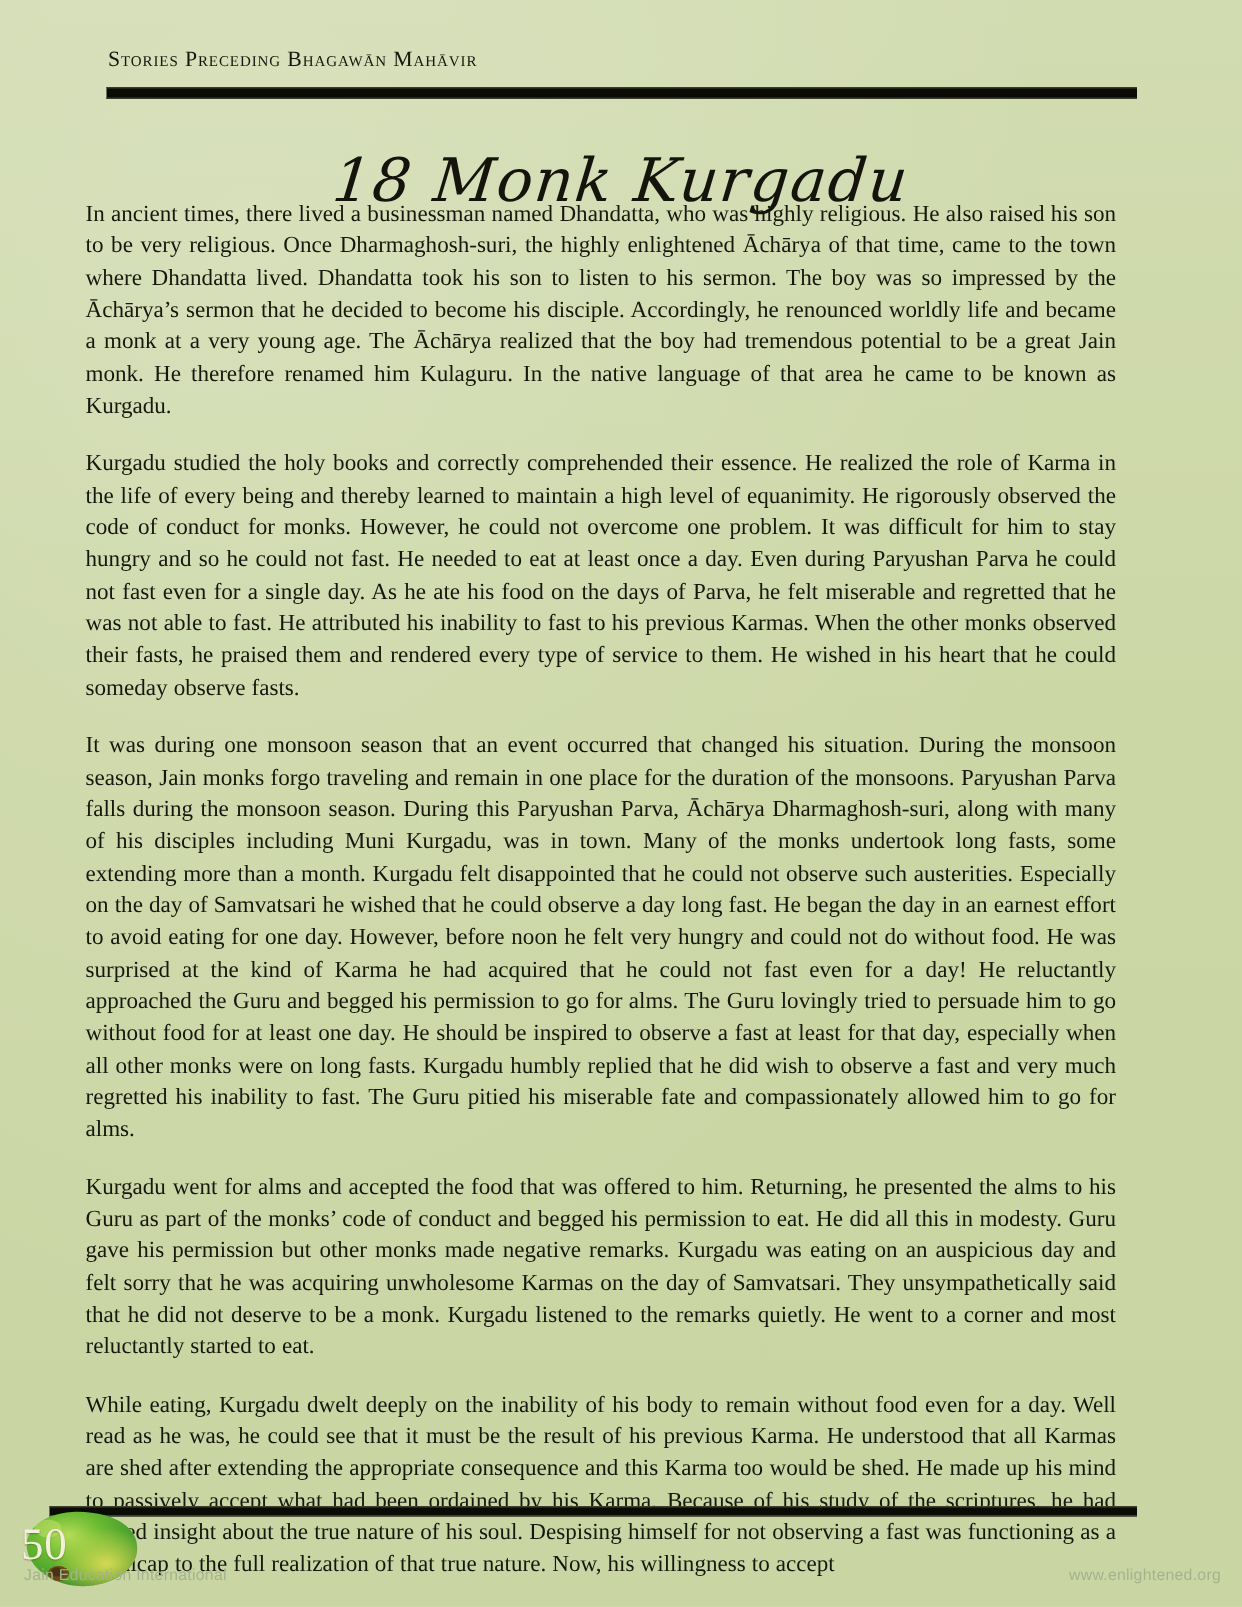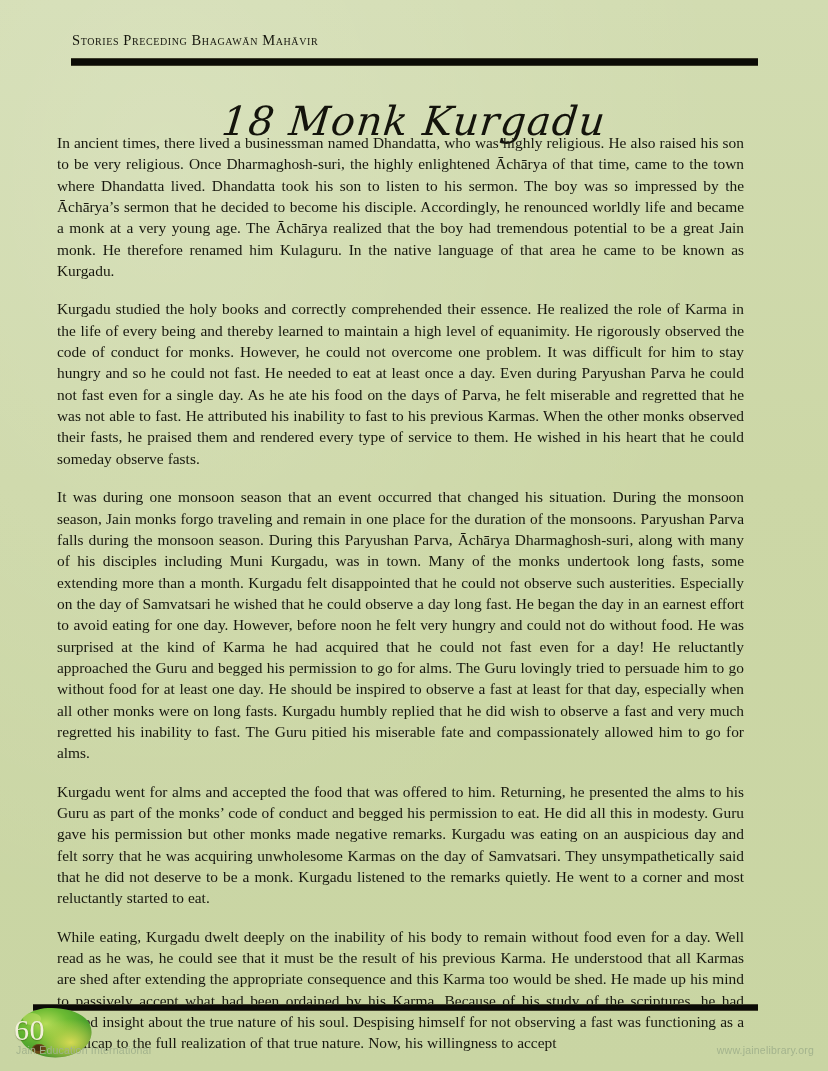--- a/index.html
+++ b/index.html
@@ -195,21 +195,21 @@
           <stop offset="100%" stop-color="#dcdc55" stop-opacity="0"></stop>
         </radialGradient>
       </defs>
       <path d="M6 28 C4 14 18 4 36 3 C56 2 76 9 79 23 C82 37 70 49 50 52 C30 55 9 44 6 28 Z" fill="url(#fruitGrad)"></path>
       <path d="M6 28 C4 14 18 4 36 3 C56 2 76 9 79 23 C82 37 70 49 50 52 C30 55 9 44 6 28 Z" fill="url(#fruitYellow)"></path>
       <ellipse cx="27" cy="44" rx="7" ry="5" fill="#6b4a18"></ellipse>
       <ellipse cx="26" cy="43" rx="4" ry="3" fill="#4a3210"></ellipse>
       <ellipse cx="20" cy="14" rx="9" ry="6" fill="#c3e06a" opacity="0.55"></ellipse>
     </svg>
   </div>
-  <div class="page-number">60</div>
+  <div class="page-number">50</div>
 
 
   <div class="footer-left-note">Jain Education International</div>
 
 
-  <div class="footer-right-note">www.jainelibrary.org</div>
+  <div class="footer-right-note">www.enlightened.org</div>
 
 </div>
 
 </body></html>

